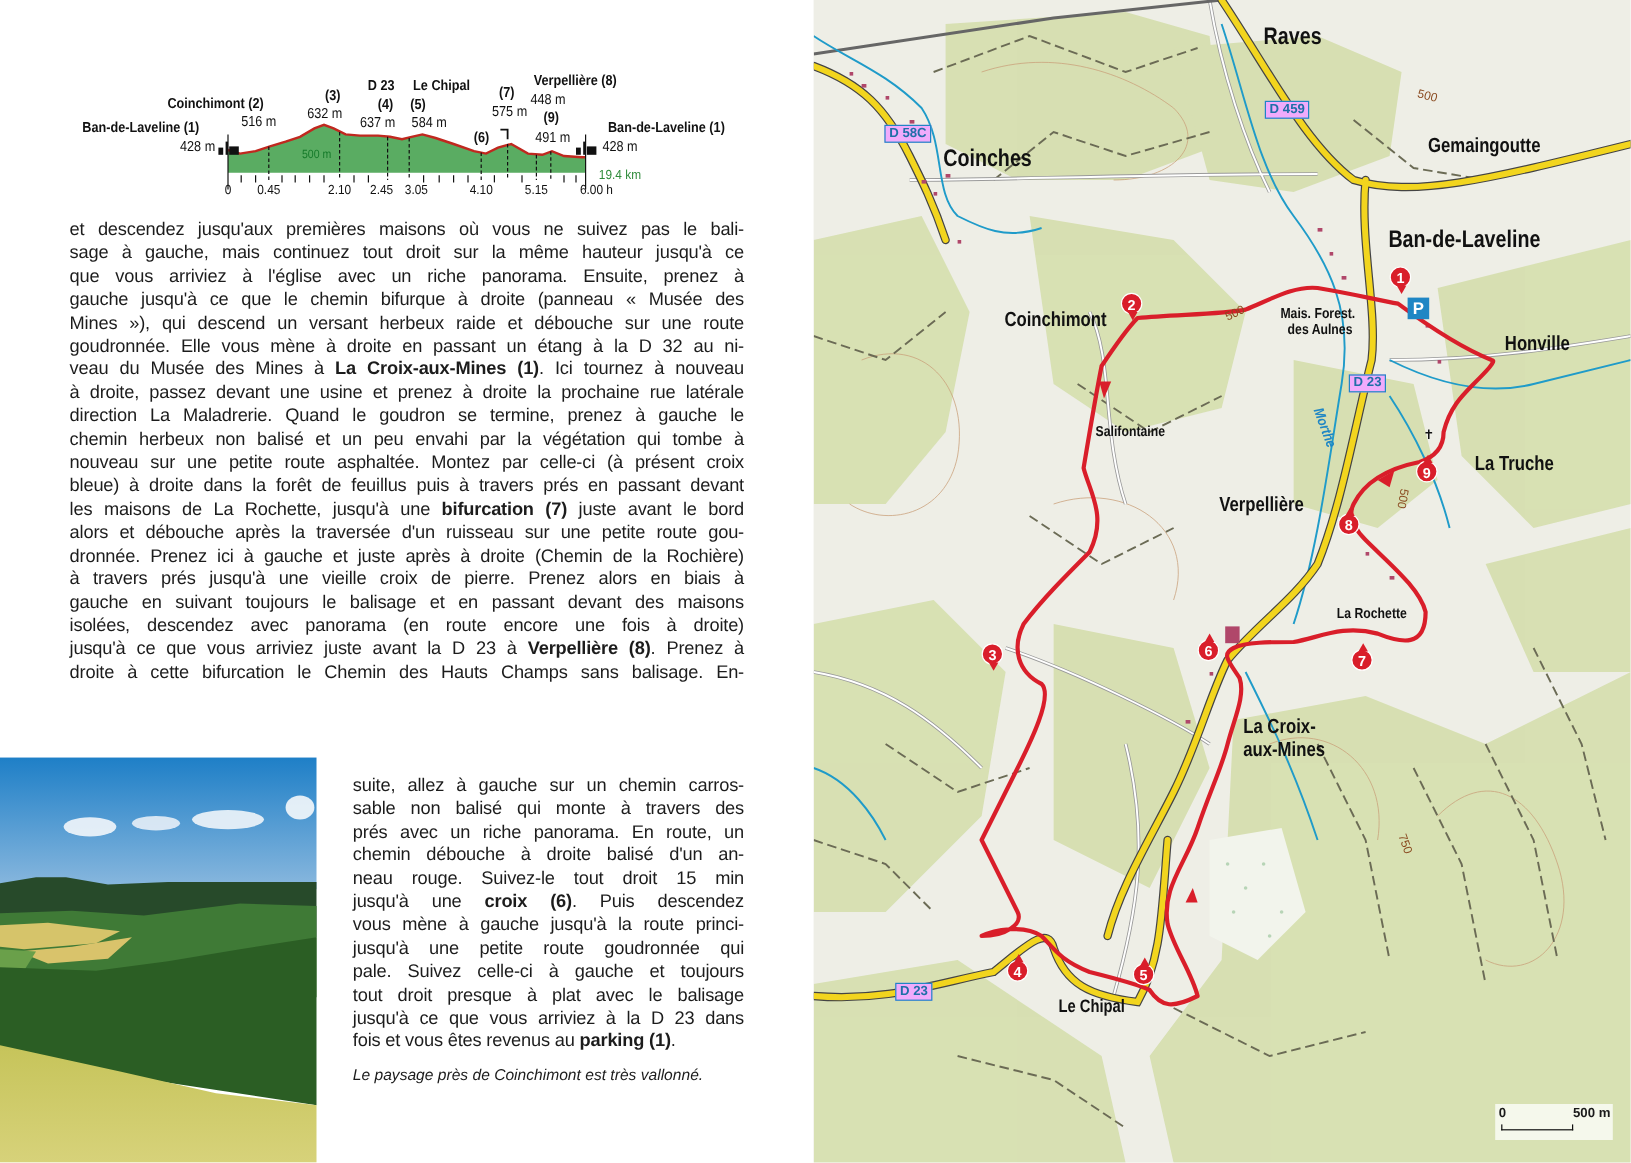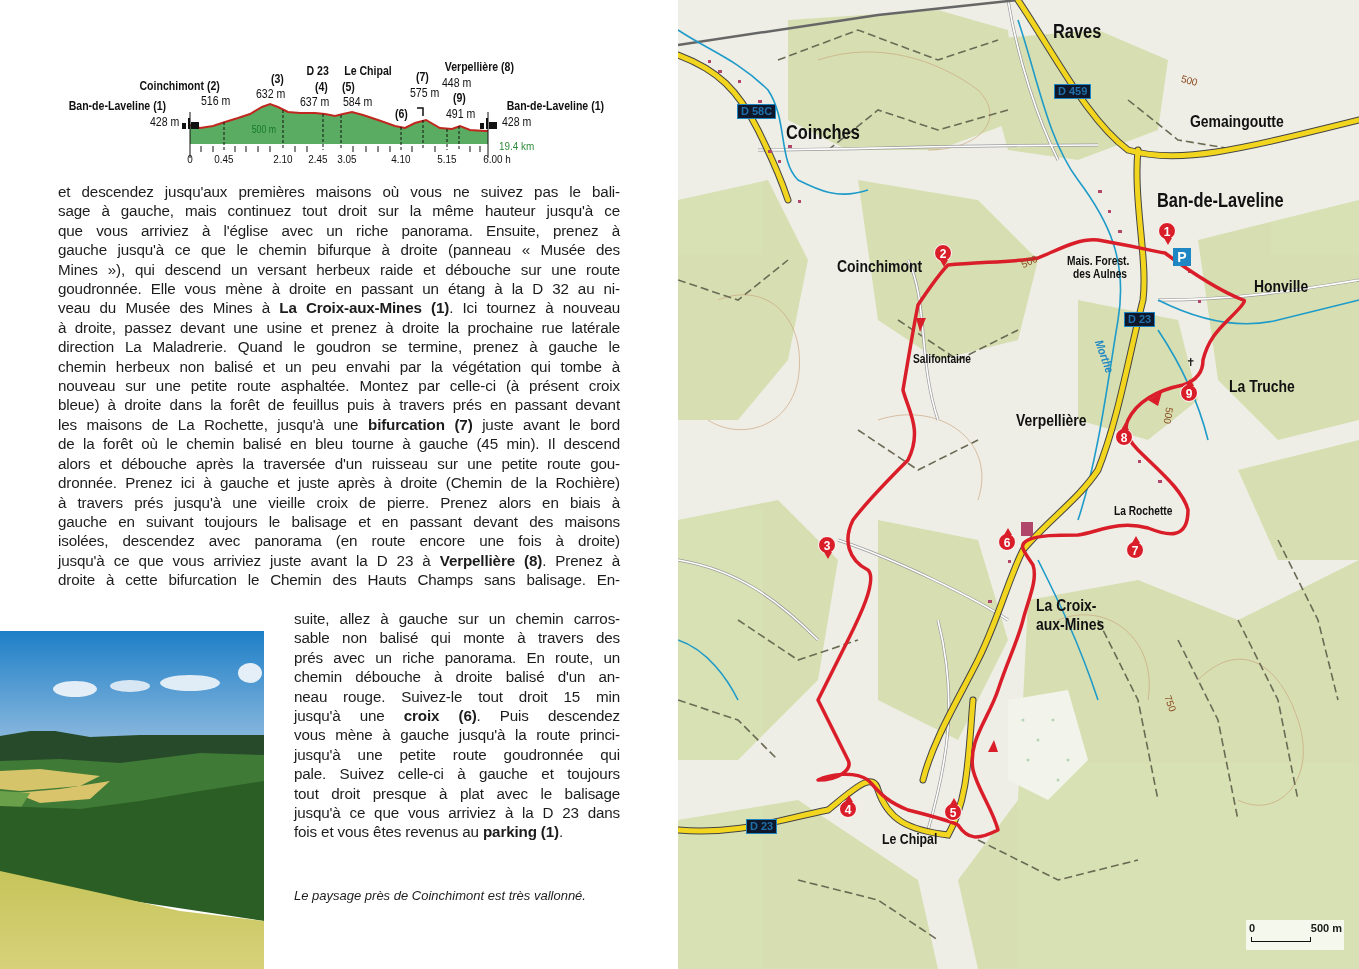--- a/index.html
+++ b/index.html
@@ -29,21 +29,21 @@
   .photo { position: absolute; left: 0; top: 631px; width: 264px; height: 338px; overflow: hidden; }
   .caption { position: absolute; left: 294px; top: 888px; font-size: 13px; font-style: italic; color: #1c1c1c; }
 
   
   .map-page { position: absolute; left: 678px; top: 0; width: 681px; height: 969px; background: #eeeee6; overflow: hidden; }
   .map-page svg { position: absolute; left: 0; top: 0; }
   .town { position: absolute; font-weight: bold; color: #111; white-space: nowrap; transform-origin: left top; }
   .town.lg { font-size: 20px; transform: scaleX(0.82); }
   .town.md { font-size: 17px; transform: scaleX(0.82); }
   .town.sm { font-size: 12px; transform: scaleX(0.85); }
-  .road-label { position: absolute; background: #0f172a; border: 1.5px solid #1f86c4; color: #1f6fa8; font-weight: bold; font-size: 11px; padding: 0 3px; line-height: 13px; white-space: nowrap; }
+  .road-label { position: absolute; background: #f0abfc; border: 1.5px solid #1f86c4; color: #1f6fa8; font-weight: bold; font-size: 11px; padding: 0 3px; line-height: 13px; white-space: nowrap; }
   .wp { position: absolute; width: 18px; height: 18px; border-radius: 50%; background: #d91e2a; color: #fff; font-weight: bold; font-size: 12px; line-height: 18px; text-align: center; border: 1px solid #fff; }
   .wp::after { content: ""; position: absolute; left: 5px; top: -6px; border-left: 4px solid transparent; border-right: 4px solid transparent; border-bottom: 7px solid #d91e2a; }
   .wp.down::after { top: auto; bottom: -6px; border-bottom: none; border-top: 7px solid #d91e2a; }
   .parking { position: absolute; width: 18px; height: 18px; background: #1f86c4; color: #fff; font-weight: bold; font-size: 14px; line-height: 18px; text-align: center; }
   .contour-lbl { position: absolute; font-size: 10px; color: #8a4a20; }
   .scale-bar { position: absolute; left: 568px; top: 920px; width: 98px; height: 30px; background: rgba(255,255,255,0.75); }
   .scale-bar .s0 { position: absolute; left: 3px; top: 2px; font-size: 11px; font-weight: bold; }
   .scale-bar .s1 { position: absolute; right: 2px; top: 2px; font-size: 11px; font-weight: bold; }
   .scale-bar .bar { position: absolute; left: 5px; top: 17px; width: 60px; height: 5px; border-left: 1.5px solid #111; border-right: 1.5px solid #111; border-bottom: 1.5px solid #111; }
 </style>
@@ -143,32 +143,31 @@
     <span class="line">gauche jusqu'à ce que le chemin bifurque à droite (panneau « Musée des</span>
     <span class="line">Mines »), qui descend un versant herbeux raide et débouche sur une route</span>
     <span class="line">goudronnée. Elle vous mène à droite en passant un étang à la D 32 au ni-</span>
     <span class="line"><span>veau du Musée des Mines à </span><b>La Croix-aux-Mines (1)</b><span>. Ici tournez à nouveau</span></span>
     <span class="line">à droite, passez devant une usine et prenez à droite la prochaine rue latérale</span>
     <span class="line">direction La Maladrerie. Quand le goudron se termine, prenez à gauche le</span>
     <span class="line">chemin herbeux non balisé et un peu envahi par la végétation qui tombe à</span>
     <span class="line">nouveau sur une petite route asphaltée. Montez par celle-ci (à présent croix</span>
     <span class="line">bleue) à droite dans la forêt de feuillus puis à travers prés en passant devant</span>
     <span class="line"><span>les maisons de La Rochette, jusqu'à une </span><b>bifurcation (7)</b><span> juste avant le bord</span></span>
-    <span class="line">de la forêt où le chemin balisé en bleu tourne à gauche (45 min). Il descend</span>
     <span class="line">alors et débouche après la traversée d'un ruisseau sur une petite route gou-</span>
     <span class="line">dronnée. Prenez ici à gauche et juste après à droite (Chemin de la Rochière)</span>
     <span class="line">à travers prés jusqu'à une vieille croix de pierre. Prenez alors en biais à</span>
     <span class="line">gauche en suivant toujours le balisage et en passant devant des maisons</span>
     <span class="line">isolées, descendez avec panorama (en route encore une fois à droite)</span>
     <span class="line"><span>jusqu'à ce que vous arriviez juste avant la D 23 à </span><b>Verpellière (8)</b><span>. Prenez à</span></span>
     <span class="line">droite à cette bifurcation le Chemin des Hauts Champs sans balisage. En-</span>
   </div>
 
   <div class="body-text-narrow" style="top:609px;">
-    <span class="line" style="padding-left:0;">suite, allez à gauche sur un chemin carros-</span>
+    <span class="line" style="padding-left:0;margin-top:36px;">suite, allez à gauche sur un chemin carros-</span>
     <span class="line">sable non balisé qui monte à travers des</span>
     <span class="line">prés avec un riche panorama. En route, un</span>
     <span class="line">chemin débouche à droite balisé d'un an-</span>
     <span class="line">neau rouge. Suivez-le tout droit 15 min</span>
     <span class="line"><span>jusqu'à une </span><b>croix (6)</b><span>. Puis descendez</span></span>
     <span class="line">vous mène à gauche jusqu'à la route princi-</span>
     <span class="line">jusqu'à une petite route goudronnée qui</span>
     <span class="line">pale. Suivez celle-ci à gauche et toujours</span>
     <span class="line">tout droit presque à plat avec le balisage</span>
     <span class="line">jusqu'à ce que vous arriviez à la D 23 dans</span>

